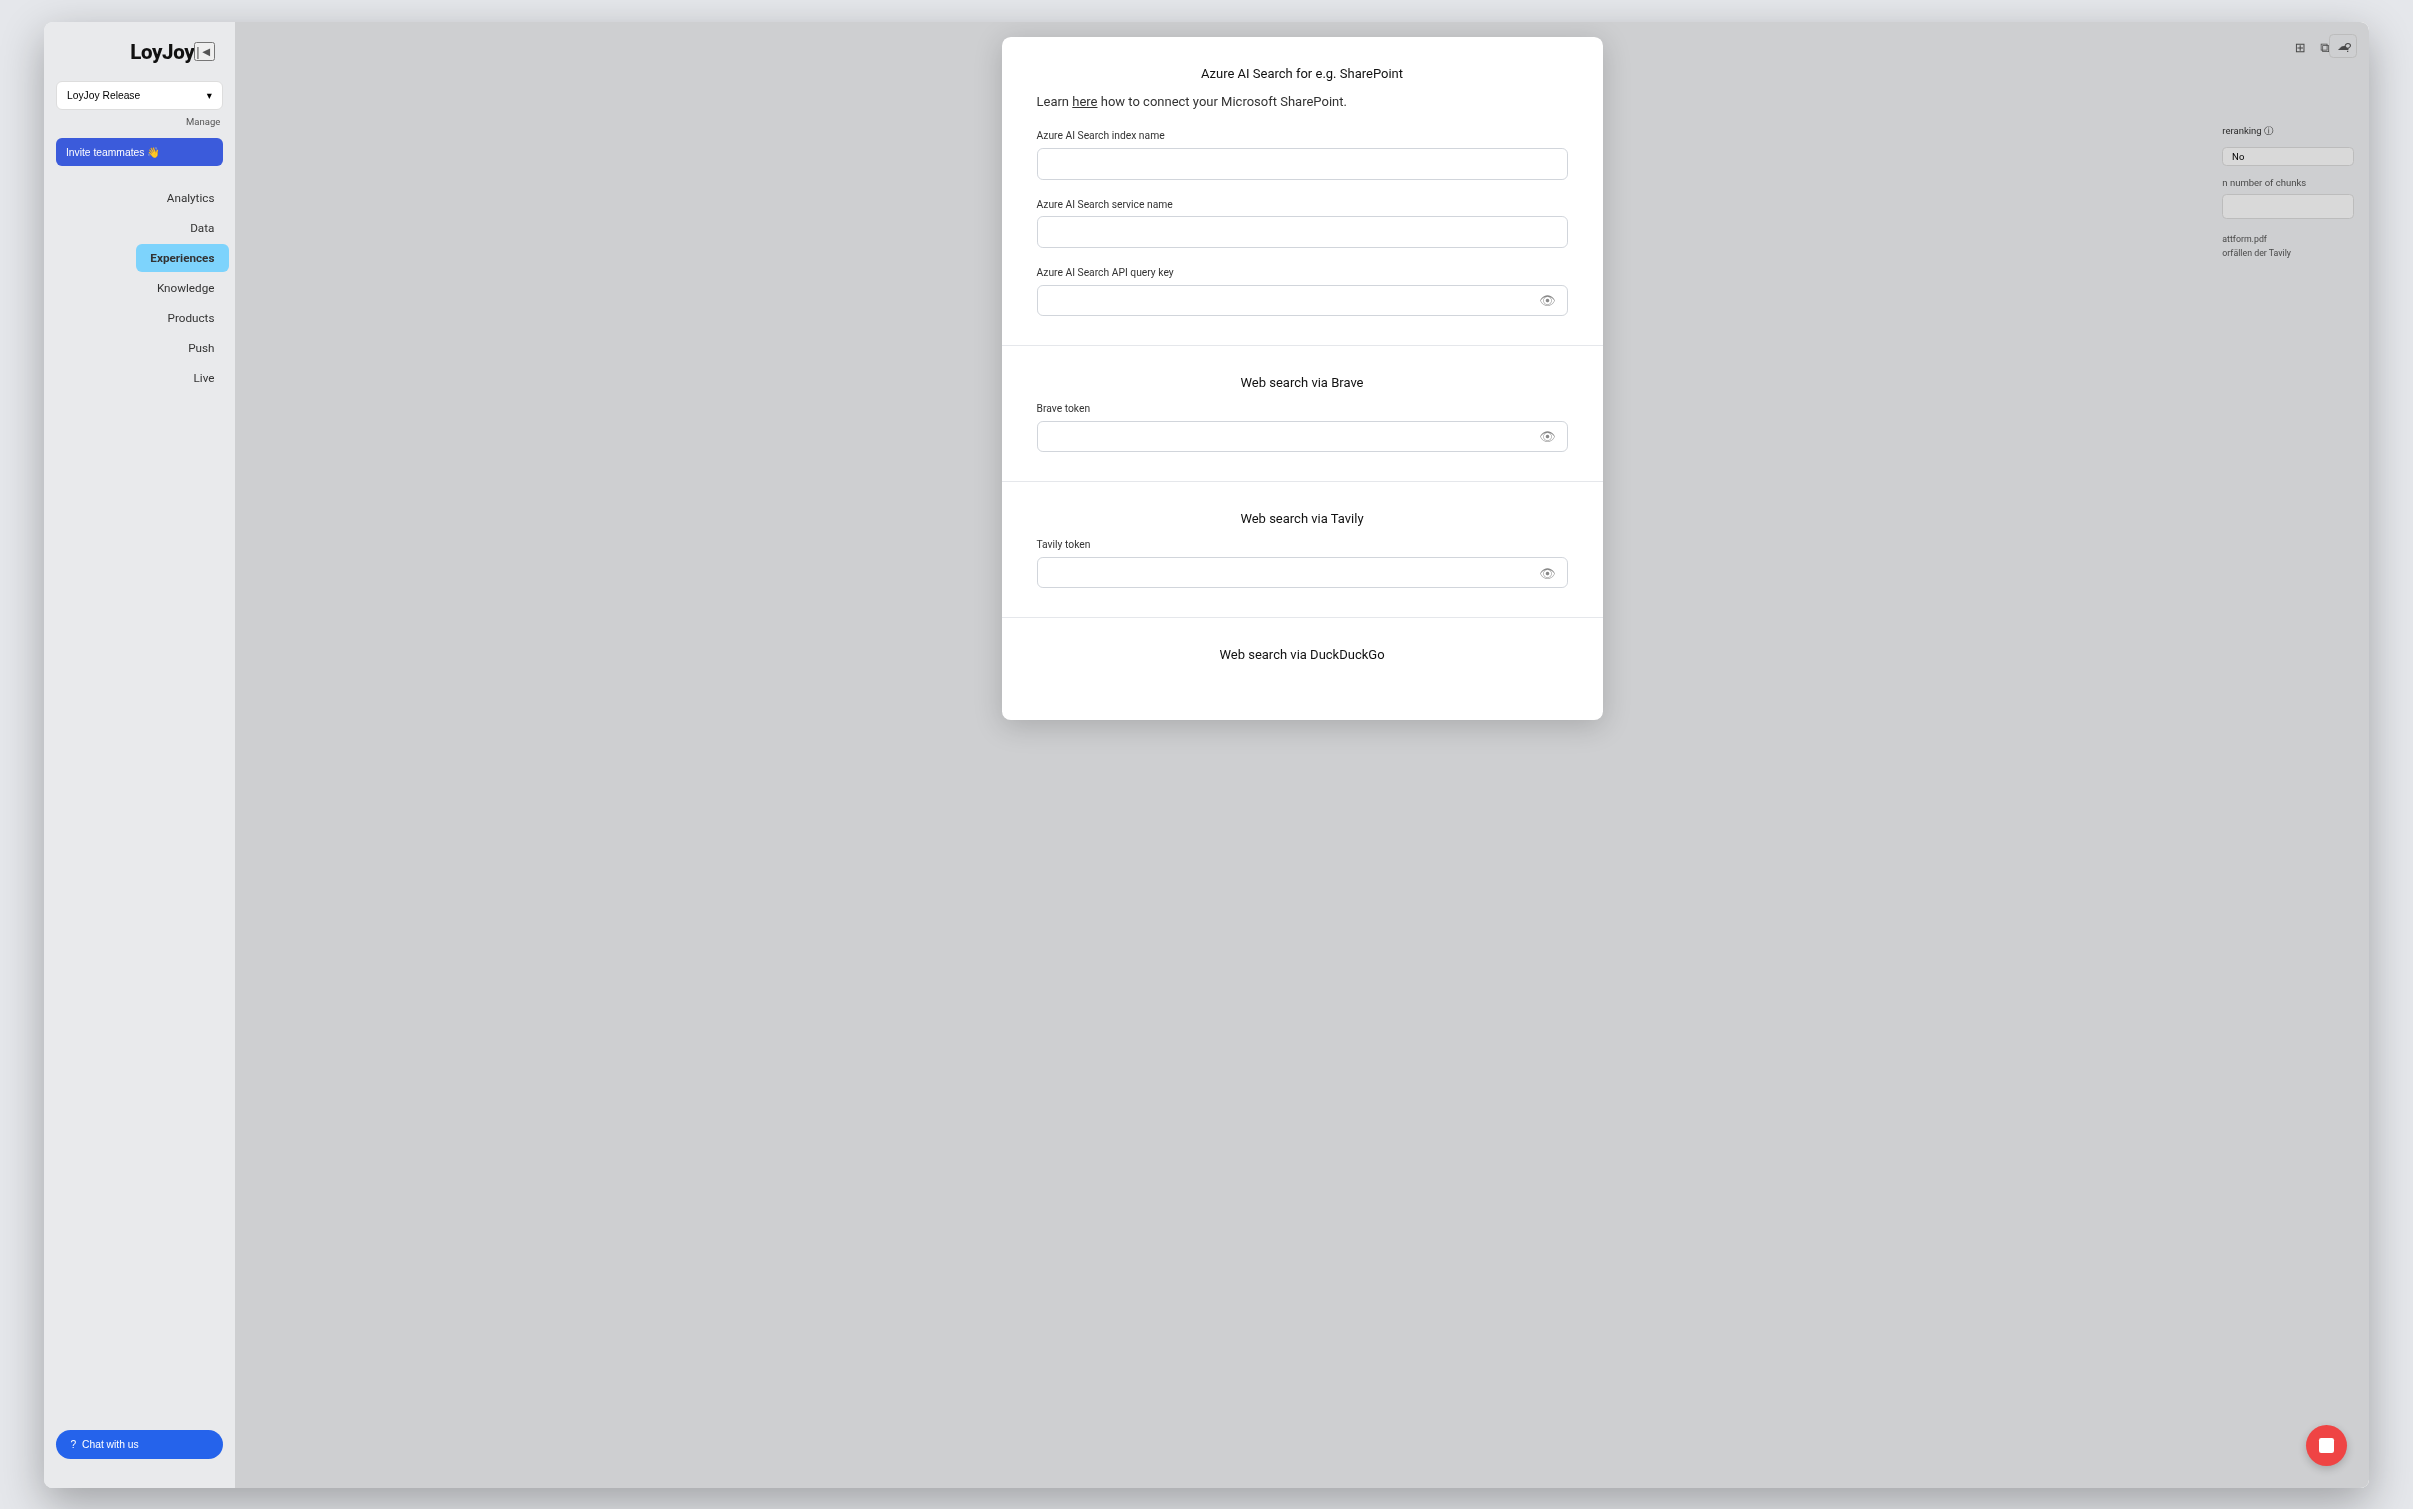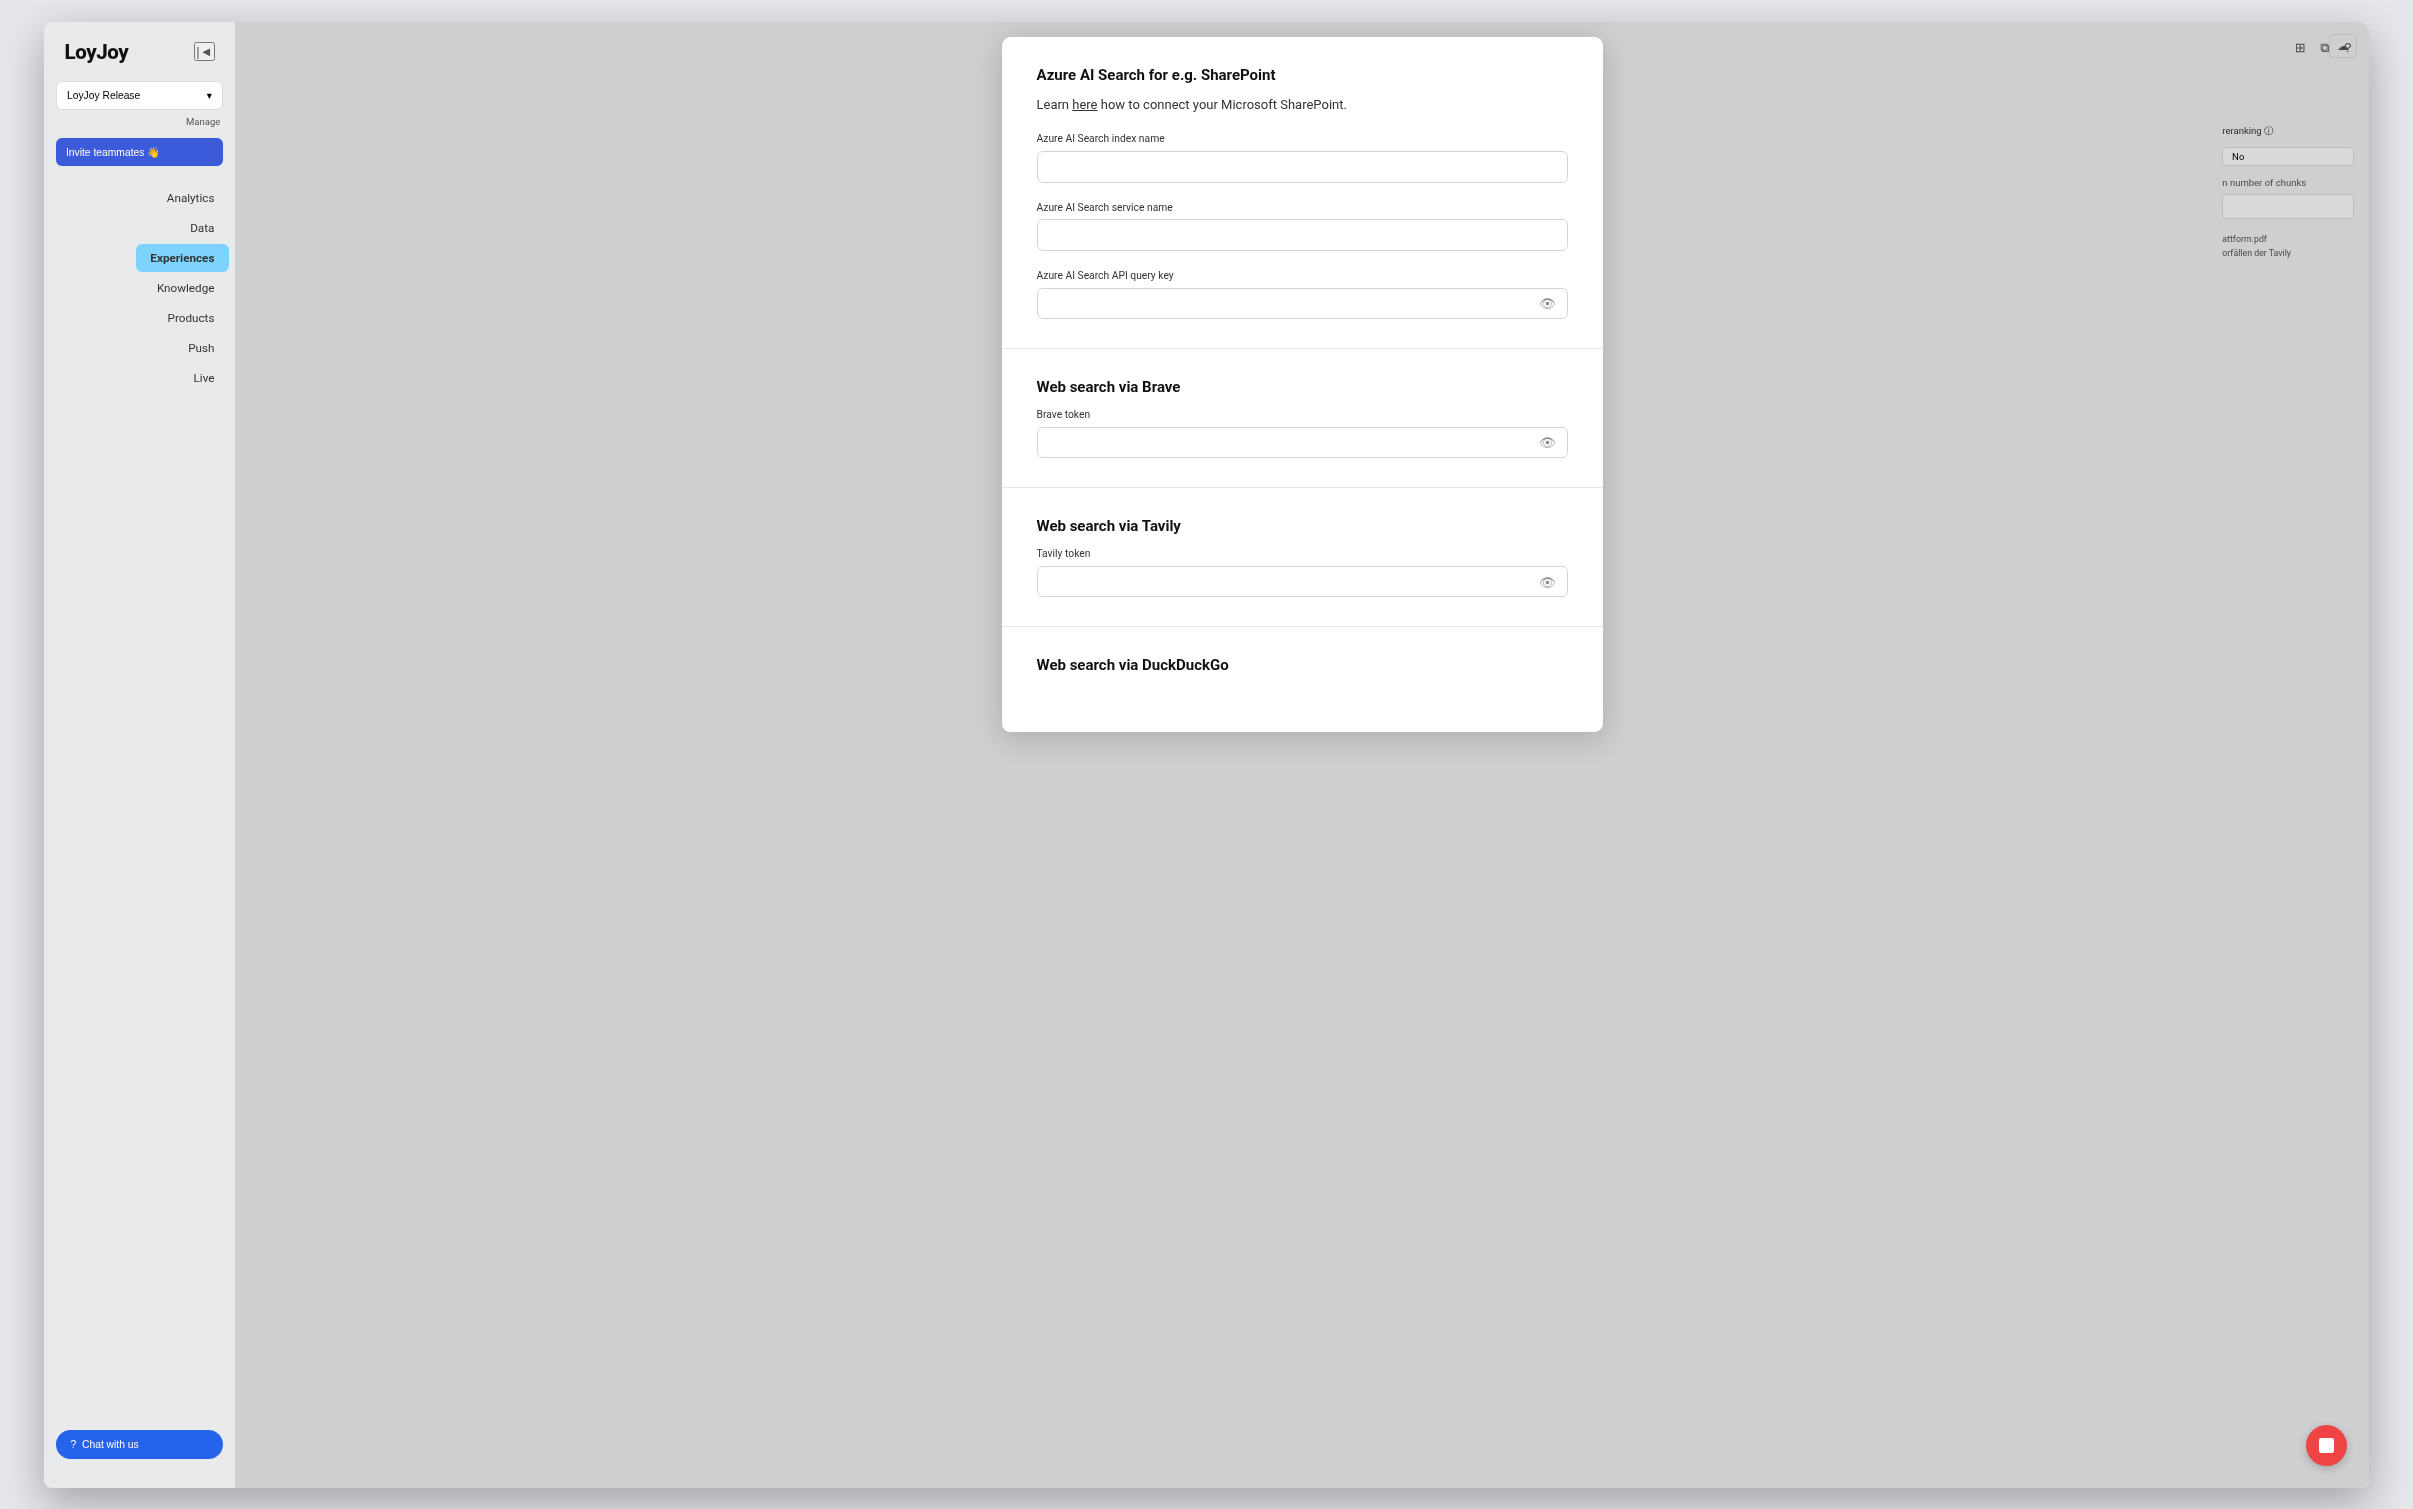--- a/index.html
+++ b/index.html
@@ -36,21 +36,21 @@
       flex-shrink: 0;
     }
 
     .sidebar-logo {
       font-size: 20.5px;
       font-weight: 800;
       color: #111;
       padding: 0 20.5px 17.6px 20.5px;
       display: flex;
       align-items: center;
-      justify-content: space-between;
+      justify-content: flex-end;
     }
 
     .sidebar-logo-text {
       font-size: 20.5px;
       font-weight: 800;
       letter-spacing: -0.4px;
     }
 
     .sidebar-collapse-btn {
       color: #555;
@@ -264,24 +264,25 @@
       padding: 29px 35px;
       box-shadow: 0 5.9px 29px rgba(0,0,0,0.18);
       position: relative;
     }
 
     .modal-section {
       margin-bottom: 29px;
     }
 
     .modal-section-title {
-      font-size: 15px;
-      font-weight: 700;
+      font-size: 13px;
+      font-weight: 400;
       color: #111;
       margin-bottom: 11.7px;
+      text-align: center;
     }
 
     .modal-description {
       font-size: 13px;
       color: #333;
       margin-bottom: 17.6px;
       line-height: 1.5;
     }
 
     .modal-description a {

